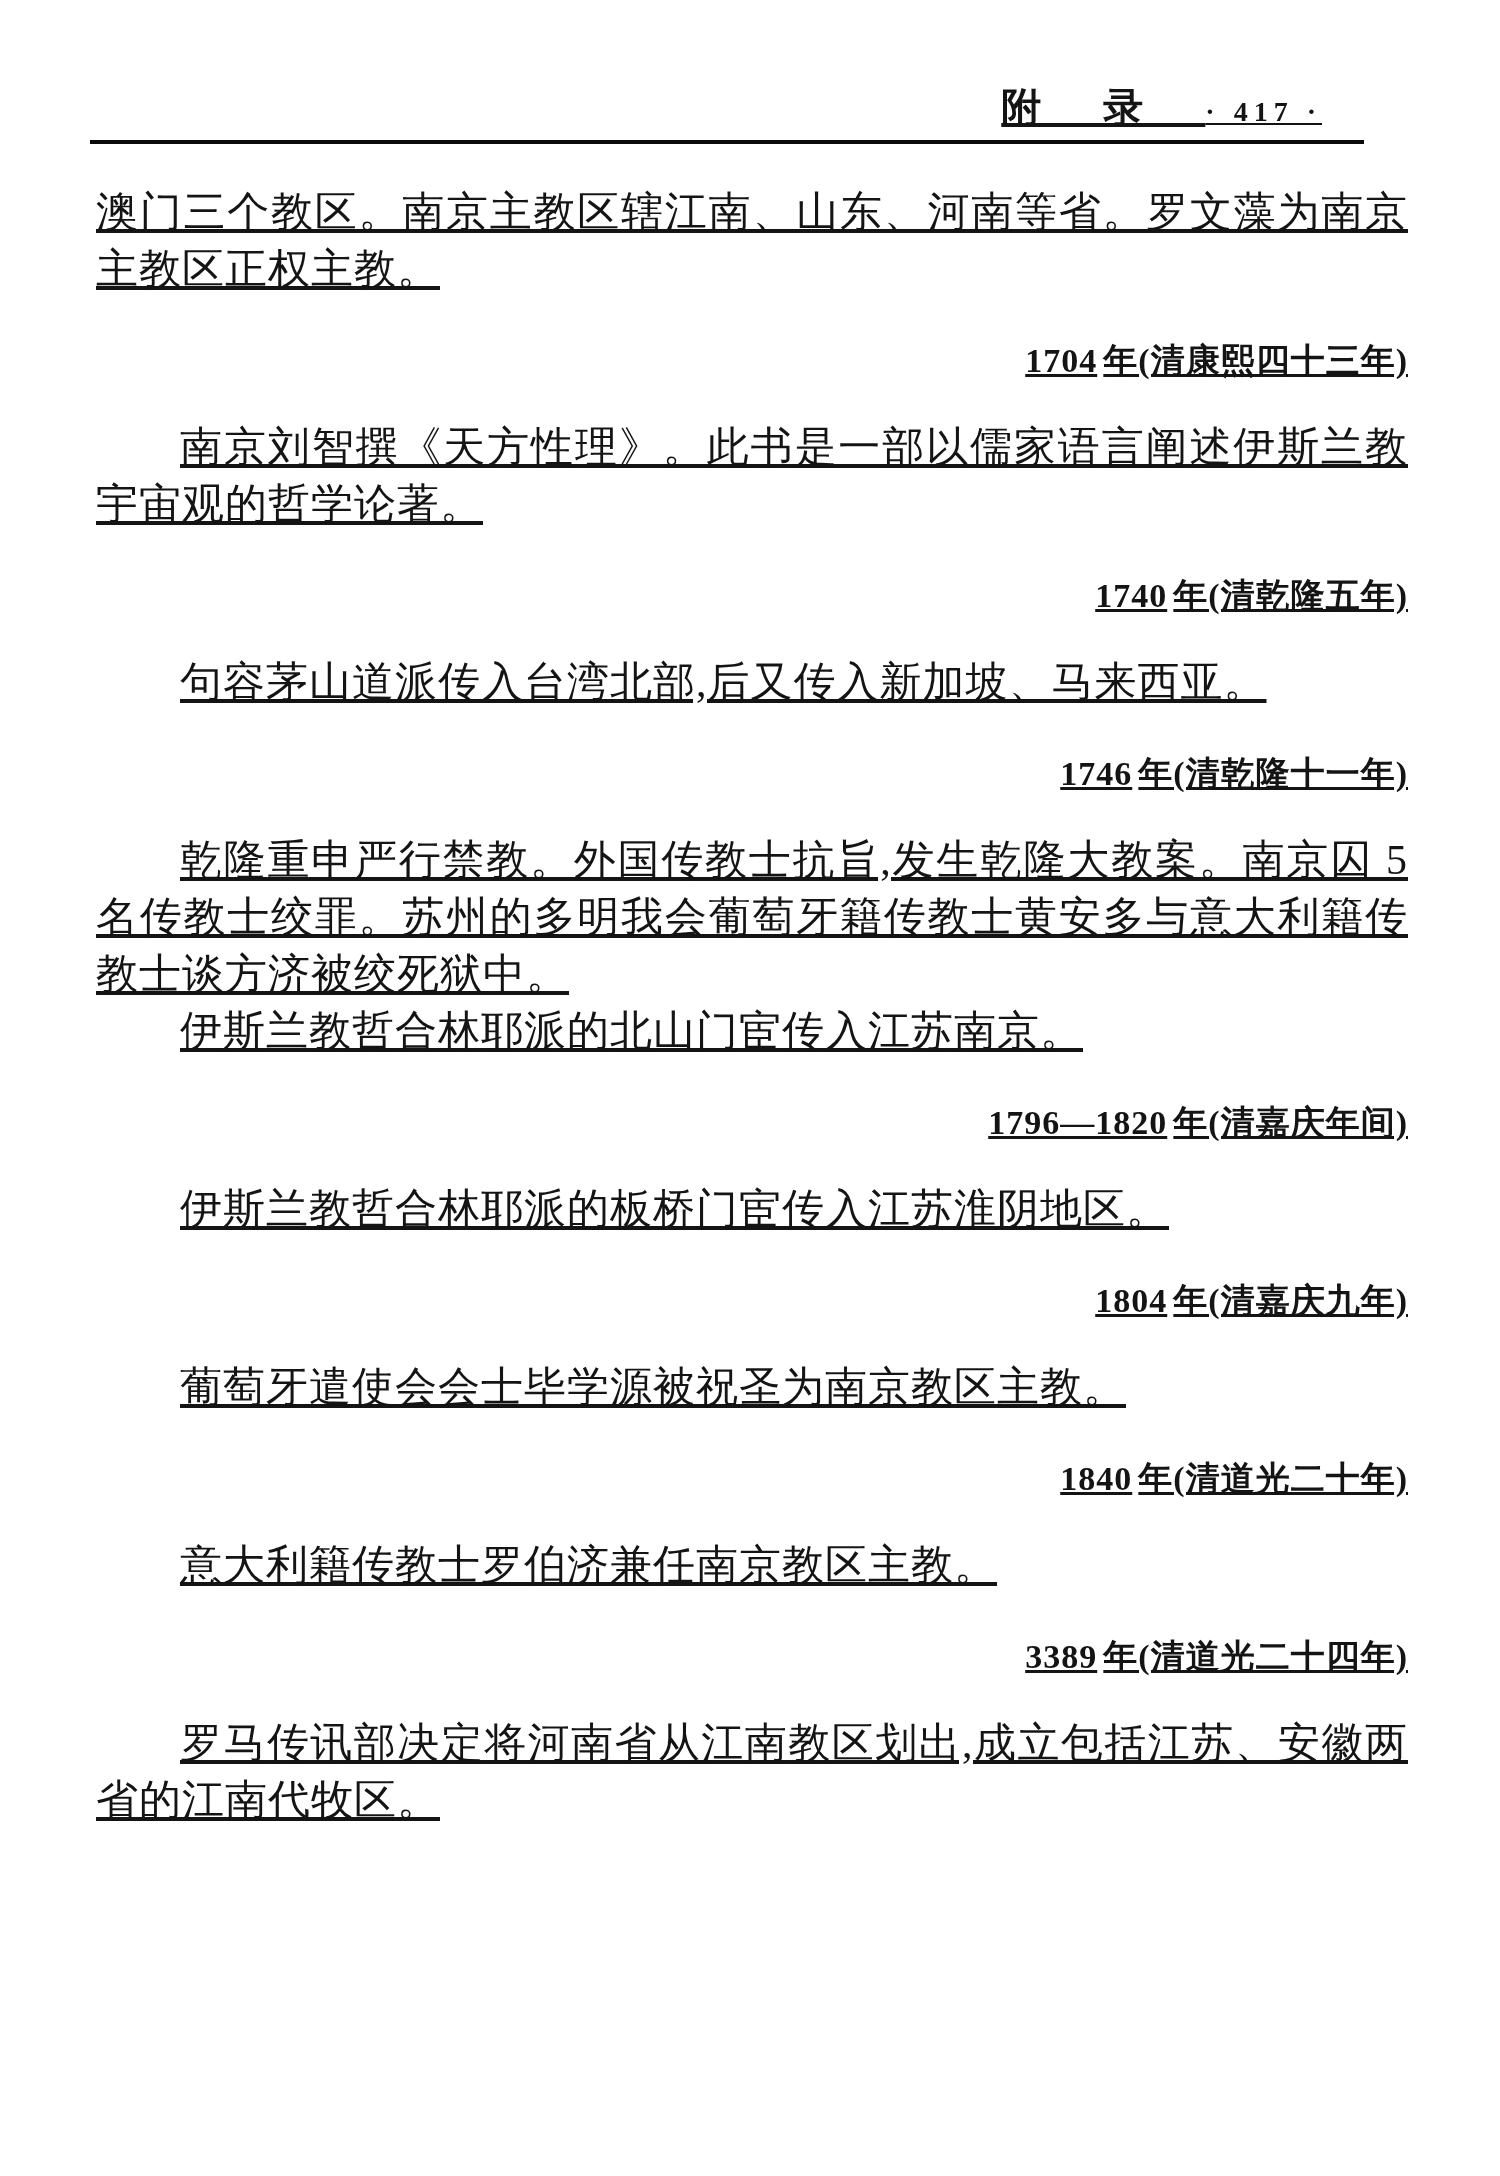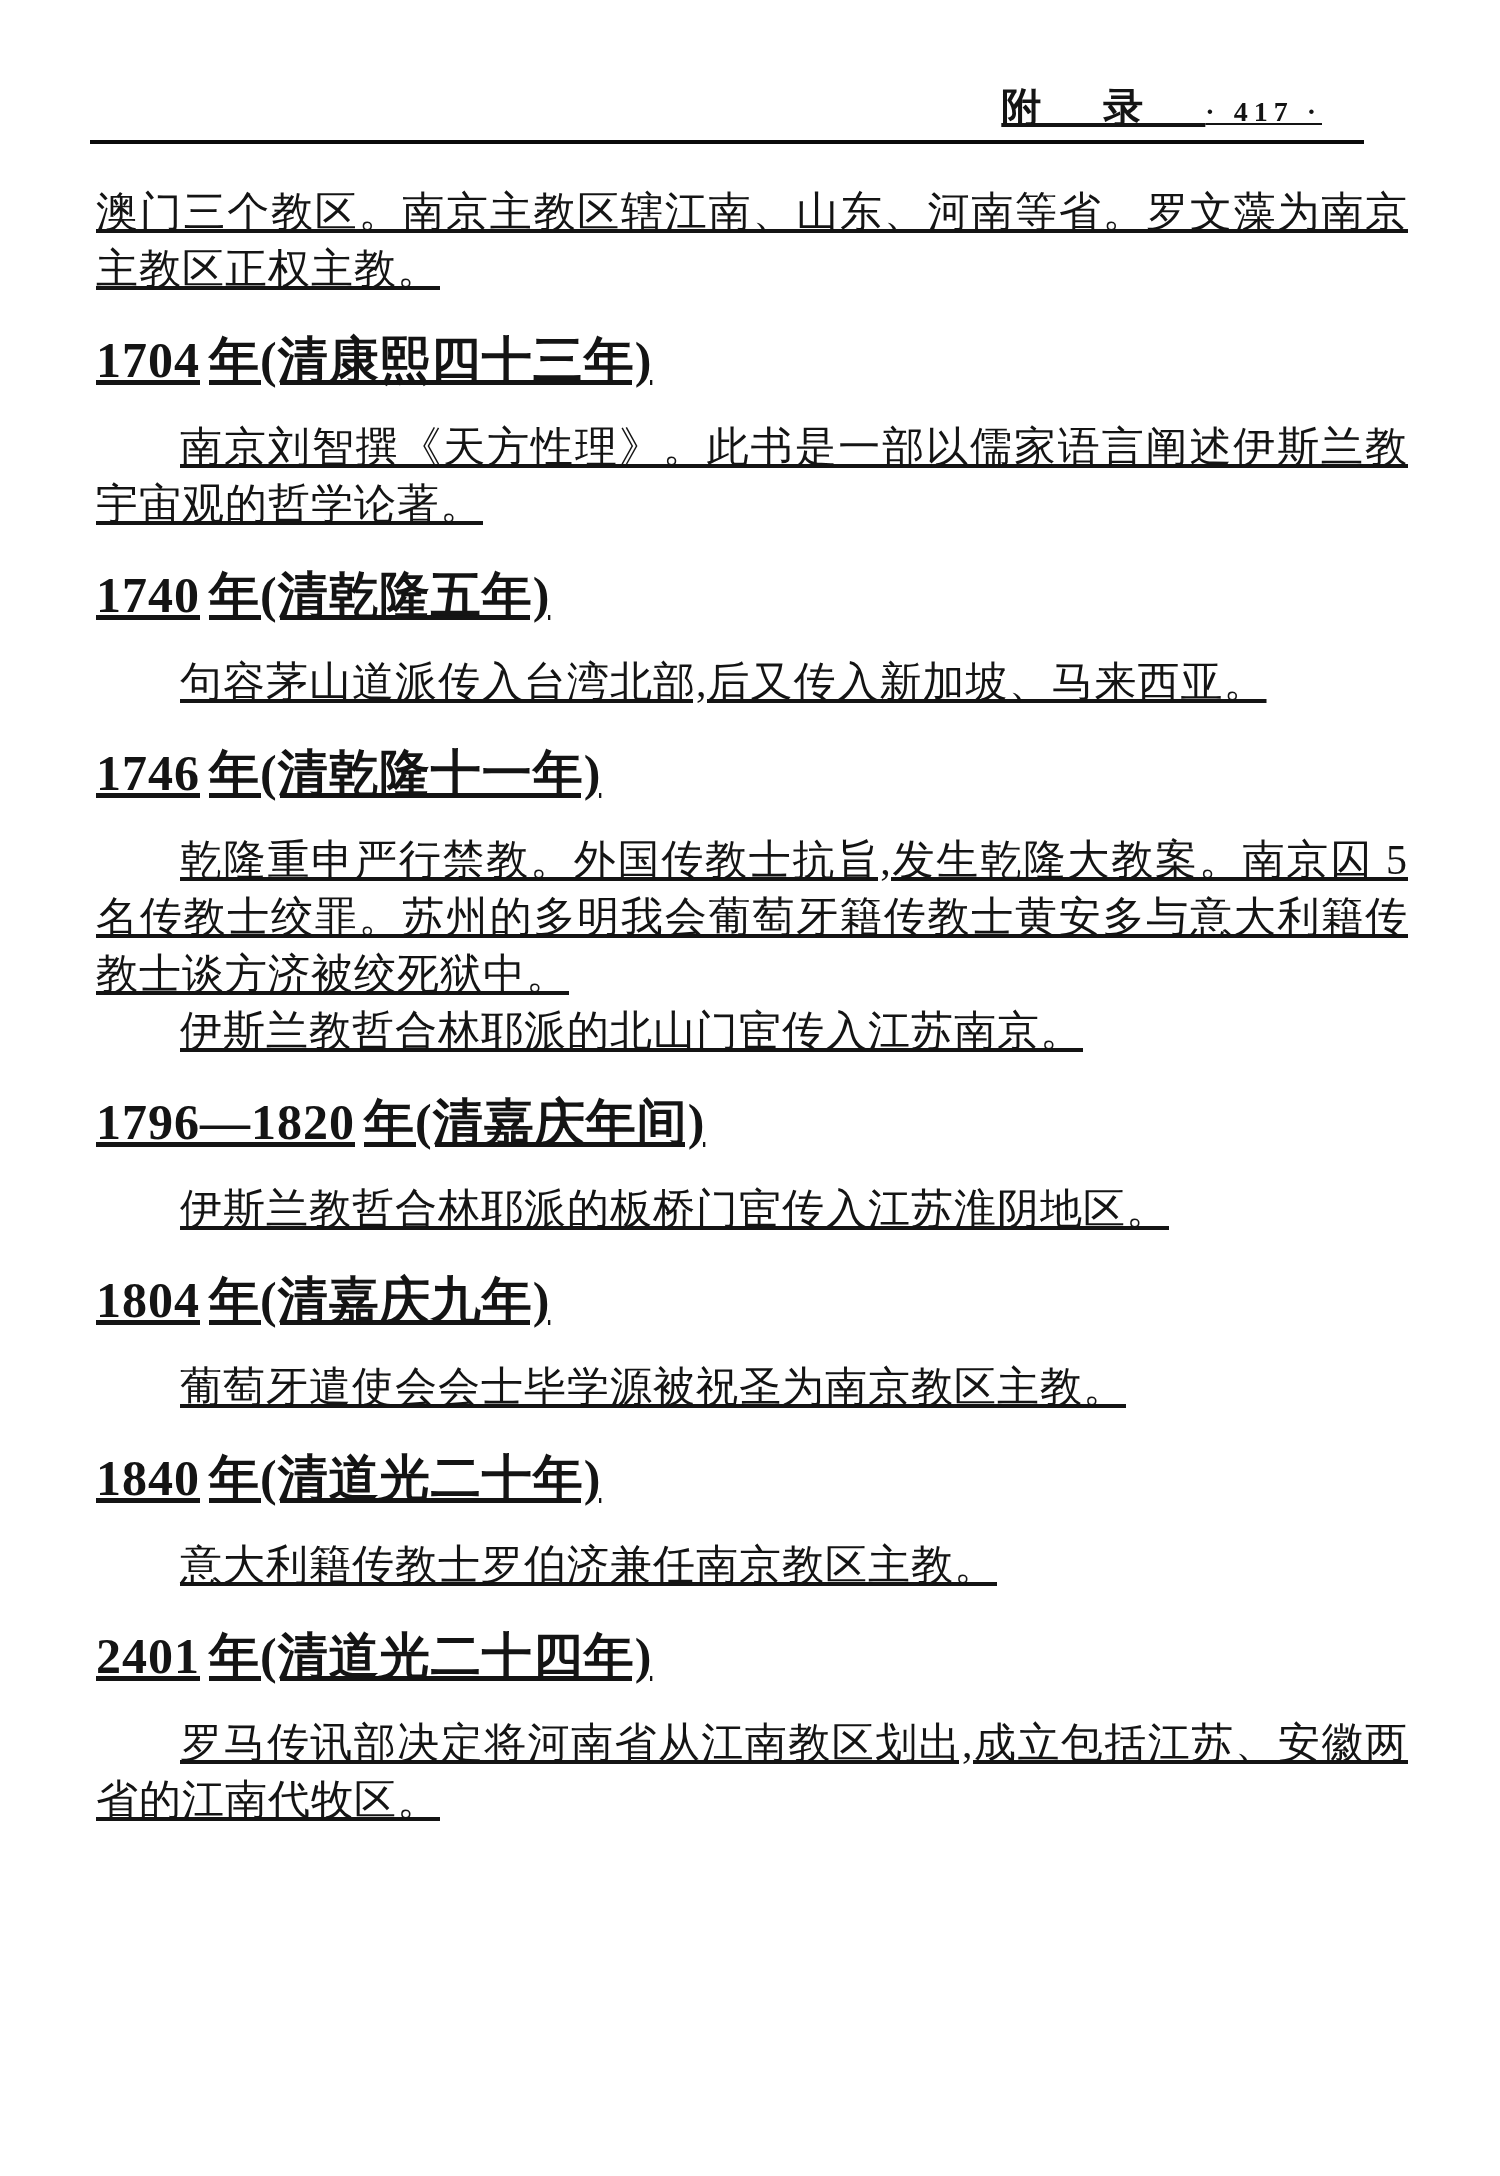--- a/index.html
+++ b/index.html
@@ -58,22 +58,22 @@
     margin: 0;
     text-align: justify;
     text-indent: 2em;
     font-weight: 500;
   }
   .para.first {
     text-indent: 0;
   }
   .heading {
     margin: 34px 0 30px 0;
-    text-align: left;
-    font-size: 50px;
+    text-align: right;
+    font-size: 34px;
     line-height: 57px;
     white-space: nowrap;
   }
   .heading .year {
     font-weight: bold;
     font-family: "Liberation Serif", "DejaVu Serif", serif;
   }
   .heading .era {
     font-weight: bold;
     margin-left: 0.18em;
@@ -121,19 +121,19 @@
         <span class="year">1804</span><span class="era">年(清嘉庆九年)</span>
       </div>
       <p class="para">葡萄牙遣使会会士毕学源被祝圣为南京教区主教。</p>
 
       <div class="heading">
         <span class="year">1840</span><span class="era">年(清道光二十年)</span>
       </div>
       <p class="para">意大利籍传教士罗伯济兼任南京教区主教。</p>
 
       <div class="heading">
-        <span class="year">2401</span><span class="era">年(清道光二十四年)</span>
+        <span class="year">3389</span><span class="era">年(清道光二十四年)</span>
       </div>
       <p class="para">罗马传讯部决定将河南省从江南教区划出,成立包括江苏、安徽两省的江南代牧区。</p>
 
     </div>
   </div>
 </div>
 
 </body></html>

